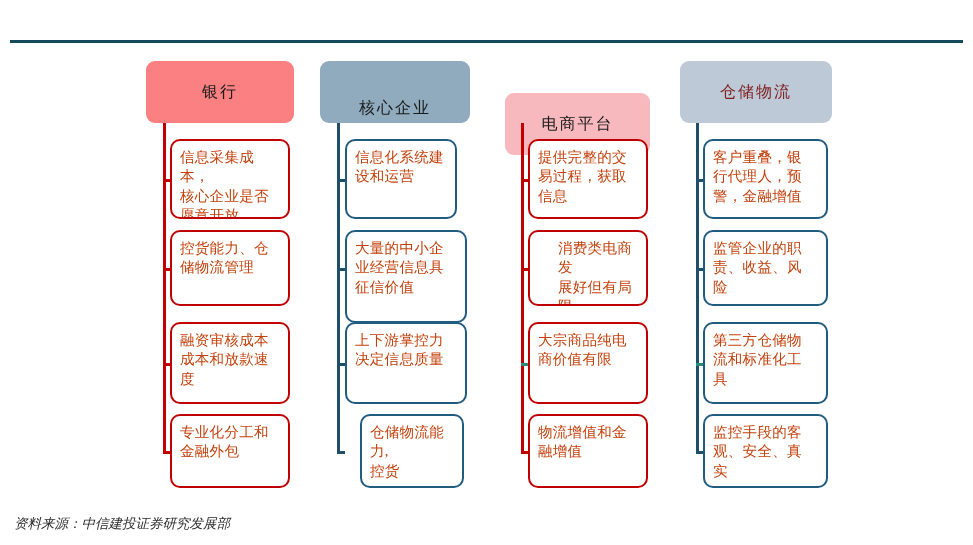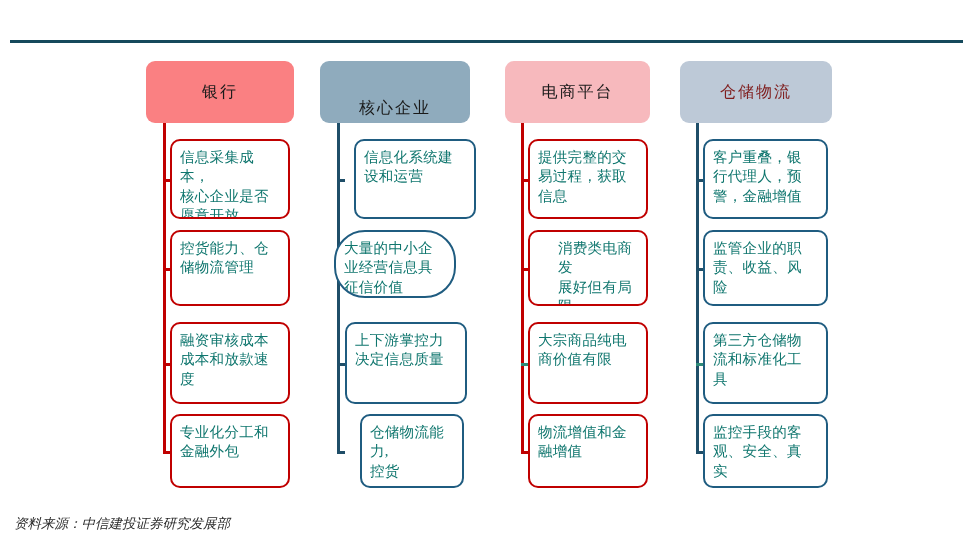--- a/index.html
+++ b/index.html
@@ -55,21 +55,21 @@
     position:absolute;
     box-sizing:border-box;
     background:#ffffff;
     border-width:2px;border-style:solid;
     border-radius:10px;
     padding:7px 6px 5px 8px;
     overflow:hidden;
   }
   .leaf-text{
     font-family:"Liberation Serif","DejaVu Serif",serif;
-    font-size:14.5px;line-height:1.34;color:#0f766e;
+    font-size:14.5px;line-height:1.34;color:#c2410c;
     white-space:pre-line;
     letter-spacing:.3px;
   }
 
   
   #source-note{
     position:absolute;left:14px;top:515px;
     font-family:"Liberation Serif","DejaVu Serif",serif;
     font-style:italic;font-size:13.5px;color:#2b2b2b;
     white-space:nowrap;
@@ -110,43 +110,43 @@
         <div class="leaf-text">专业化分工和
 金融外包</div>
       </div>
     </div>
     <div class="column" style="left: 318px;">
       <div class="col-header" style="left: 2px; width: 150px; height: 62px; background: rgb(143, 171, 189);">
         <span class="col-header-label" style="color: rgb(26, 26, 26); margin-top: 32px;">核心企业</span>
       </div>
       <div class="spine" style="left: 19px; top: 79px; height: 328px; background: rgb(31, 78, 104);"></div>
       <div class="stub" style="left: 19px; top: 135px; width: 8px; background: rgb(31, 78, 104);"></div>
-      <div class="leaf" style="left: 36px; top: 95px; width: 122px; height: 80px; border-color: rgb(31, 92, 128);">
+      <div class="leaf" style="left: 27px; top: 95px; width: 112px; height: 80px; border-color: rgb(31, 92, 128);">
         <div class="leaf-text">信息化系统建
 设和运营</div>
       </div>
       <div class="stub" style="left: 19px; top: 224px; width: 8px; background: rgb(31, 78, 104);"></div>
-      <div class="leaf" style="left: 16px; top: 186px; width: 122px; height: 68px; border-color: rgb(31, 92, 128); border-radius: 31px;">
+      <div class="leaf" style="left: 27px; top: 186px; width: 122px; height: 93px; border-color: rgb(31, 92, 128);">
         <div class="leaf-text">大量的中小企
 业经营信息具
 征信价值</div>
       </div>
       <div class="stub" style="left: 19px; top: 319px; width: 8px; background: rgb(31, 78, 104);"></div>
       <div class="leaf" style="left: 27px; top: 278px; width: 122px; height: 82px; border-color: rgb(31, 92, 128);">
         <div class="leaf-text">上下游掌控力
 决定信息质量</div>
       </div>
       <div class="stub" style="left: 19px; top: 407px; width: 8px; background: rgb(31, 78, 104);"></div>
       <div class="leaf" style="left: 27px; top: 370px; width: 104px; height: 74px; border-color: rgb(31, 92, 128); margin-left: 15px;">
         <div class="leaf-text">仓储物流能力,
 控货</div>
       </div>
     </div>
     <div class="column" style="left: 503px;">
-      <div class="col-header" style="left: 2px; width: 145px; height: 62px; background: rgb(247, 185, 189);">
+      <div class="col-header" style="left: 2px; width: 145px; height: 62px; background: rgb(247, 185, 189); margin-top: 32px;">
         <span class="col-header-label" style="color: rgb(26, 26, 26);">电商平台</span>
       </div>
       <div class="spine" style="left: 18px; top: 79px; height: 328px; background: rgb(192, 0, 0);"></div>
       <div class="stub" style="left: 18px; top: 135px; width: 7px; background: rgb(192, 0, 0);"></div>
       <div class="leaf" style="left: 25px; top: 95px; width: 120px; height: 80px; border-color: rgb(192, 0, 0);">
         <div class="leaf-text">提供完整的交
 易过程，获取
 信息</div>
       </div>
       <div class="stub" style="left: 18px; top: 224px; width: 7px; background: rgb(192, 0, 0);"></div>

